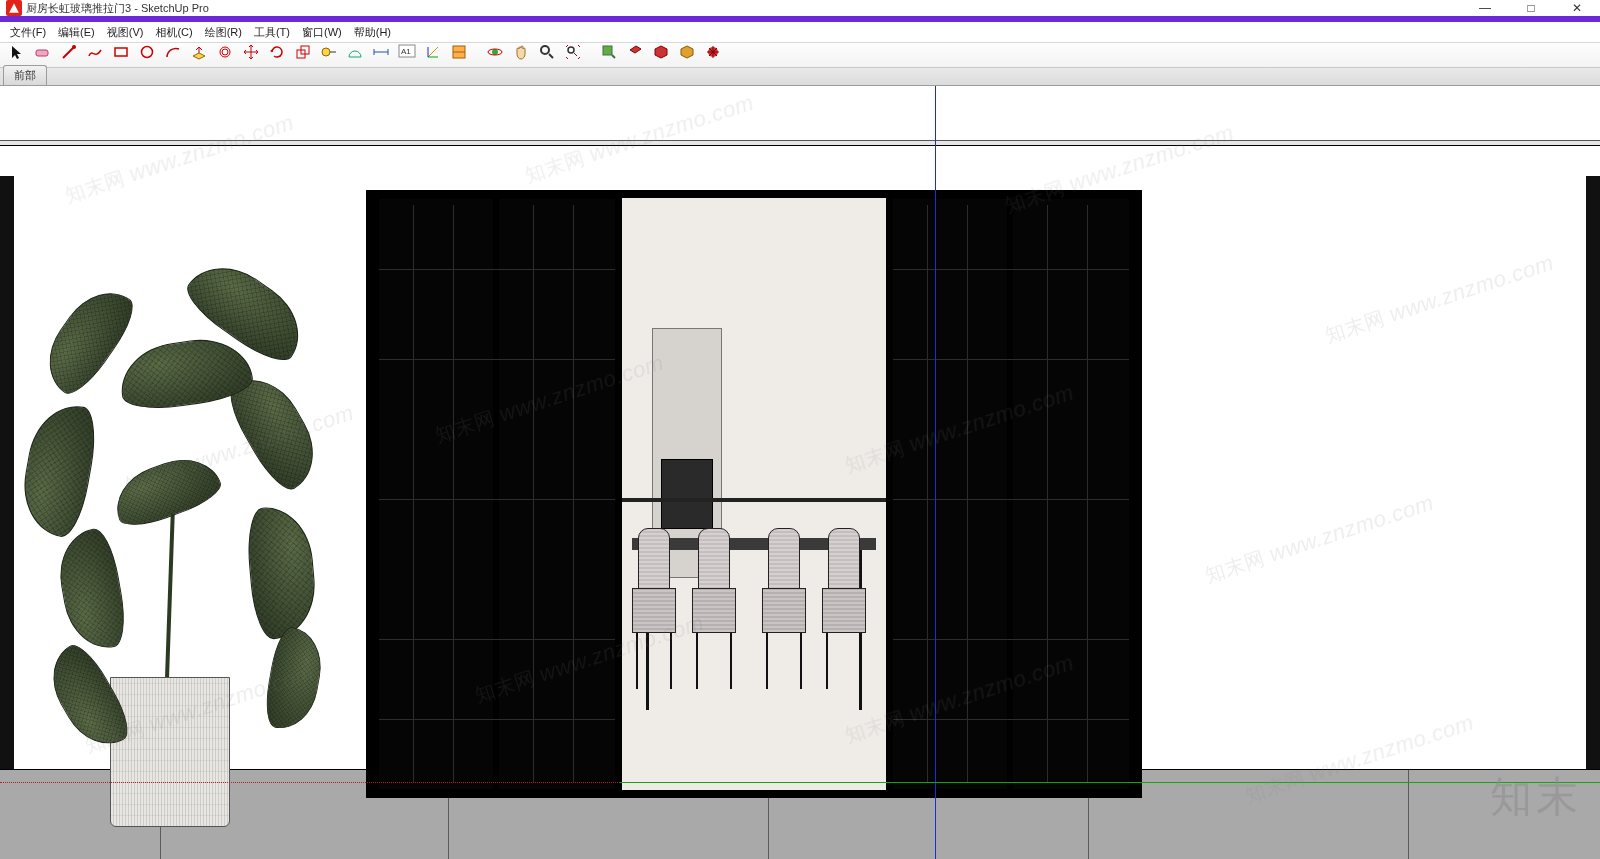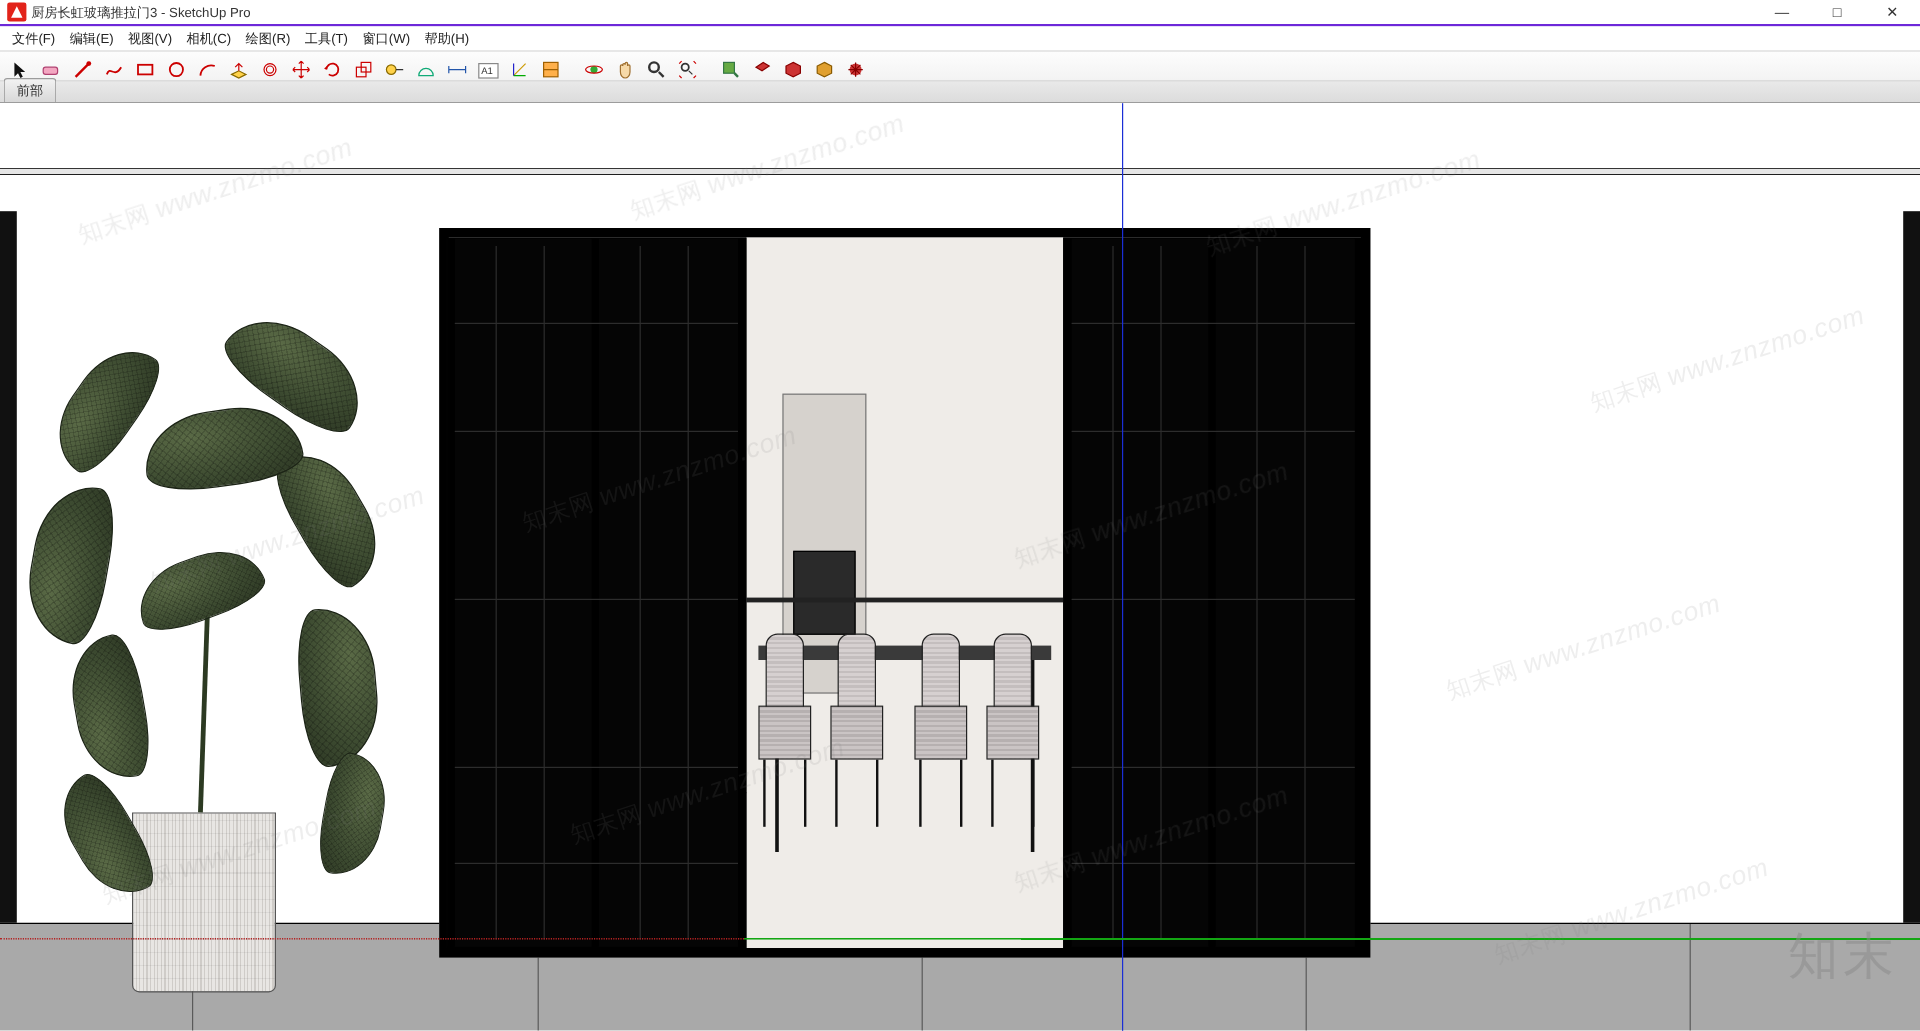--- a/index.html
+++ b/index.html
@@ -1,33 +1,33 @@
 <!DOCTYPE html>
 <html><head>
 <meta charset="utf-8">
 <style>
   *{margin:0;padding:0;box-sizing:border-box;}
   html,body{width:1600px;height:859px;font-family:"Microsoft YaHei","SimSun",Arial,sans-serif;overflow:hidden;background:#fff;}
   
-  .titlebar{height:22px;background:#fff;display:flex;align-items:center;border-bottom:2px solid #6d28d9;}
+  .titlebar{height:22px;background:#fff;display:flex;align-items:center;border-bottom:6px solid #6d28d9;}
   .titlebar .app-icon{width:16px;height:16px;margin:0 4px 0 6px;background:#e2231a;border-radius:2px;position:relative;}
   .titlebar .app-icon:before{content:"";position:absolute;inset:2px;background:#fff;clip-path:polygon(10% 90%,50% 10%,90% 90%);}
   .titlebar .title{font-size:11px;color:#333;}
   .titlebar .spacer{flex:1;}
   .win-controls{display:flex;}
   .win-btn{width:46px;height:22px;display:flex;align-items:center;justify-content:center;font-size:12px;color:#333;}
   .win-btn.close{color:#333;}
 
   
   .menubar{height:20px;background:#fff;display:flex;align-items:center;padding-left:4px;font-size:11px;color:#222;}
   .menubar .mi{padding:2px 6px;cursor:default;}
 
   
   .toolbar{height:26px;background:linear-gradient(#fdfdfd,#f3f3f3);border-top:1px solid #d8d8d8;border-bottom:1px solid #c8c8c8;display:flex;align-items:center;padding:0 4px;}
-  .tool{width:24px;height:22px;margin:0 1px;display:flex;align-items:flex-end;justify-content:center;border-radius:2px;}
+  .tool{width:24px;height:22px;margin:0 1px;display:flex;align-items:flex-start;justify-content:center;border-radius:2px;}
   .tool svg{display:block}
   .tool.sep{width:8px;border:none;background:transparent;}
 
   
   .scene-tabs{height:18px;background:linear-gradient(#e9e9e9,#dcdcdc);border-bottom:1px solid #9c9c9c;display:flex;align-items:flex-end;}
   .scene-tab{font-size:11px;color:#333;padding:2px 10px;background:linear-gradient(#f2f2f2,#d8d8d8);border:1px solid #9c9c9c;border-bottom:none;border-radius:3px 3px 0 0;margin-left:3px;}
 
   
   .viewport{position:relative;width:1600px;height:773px;background:#fff;overflow:hidden;}
 

